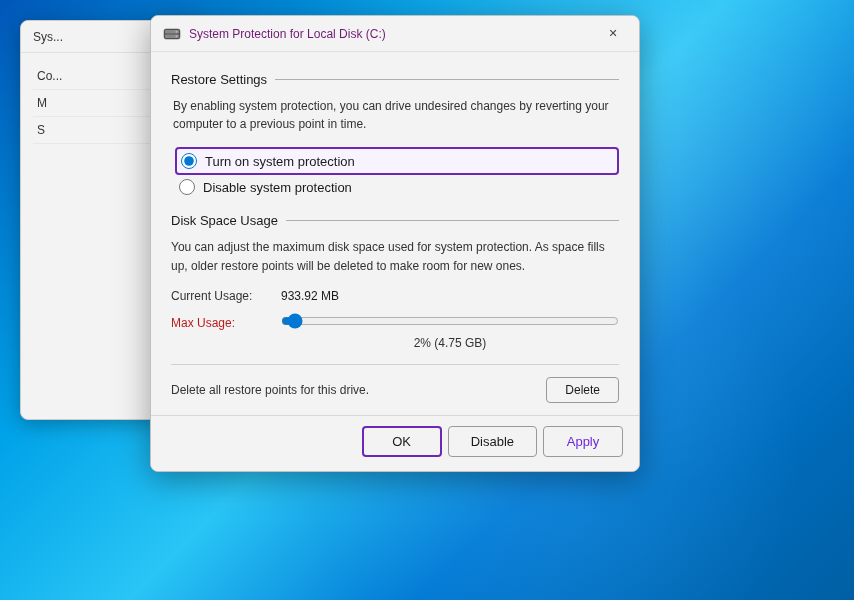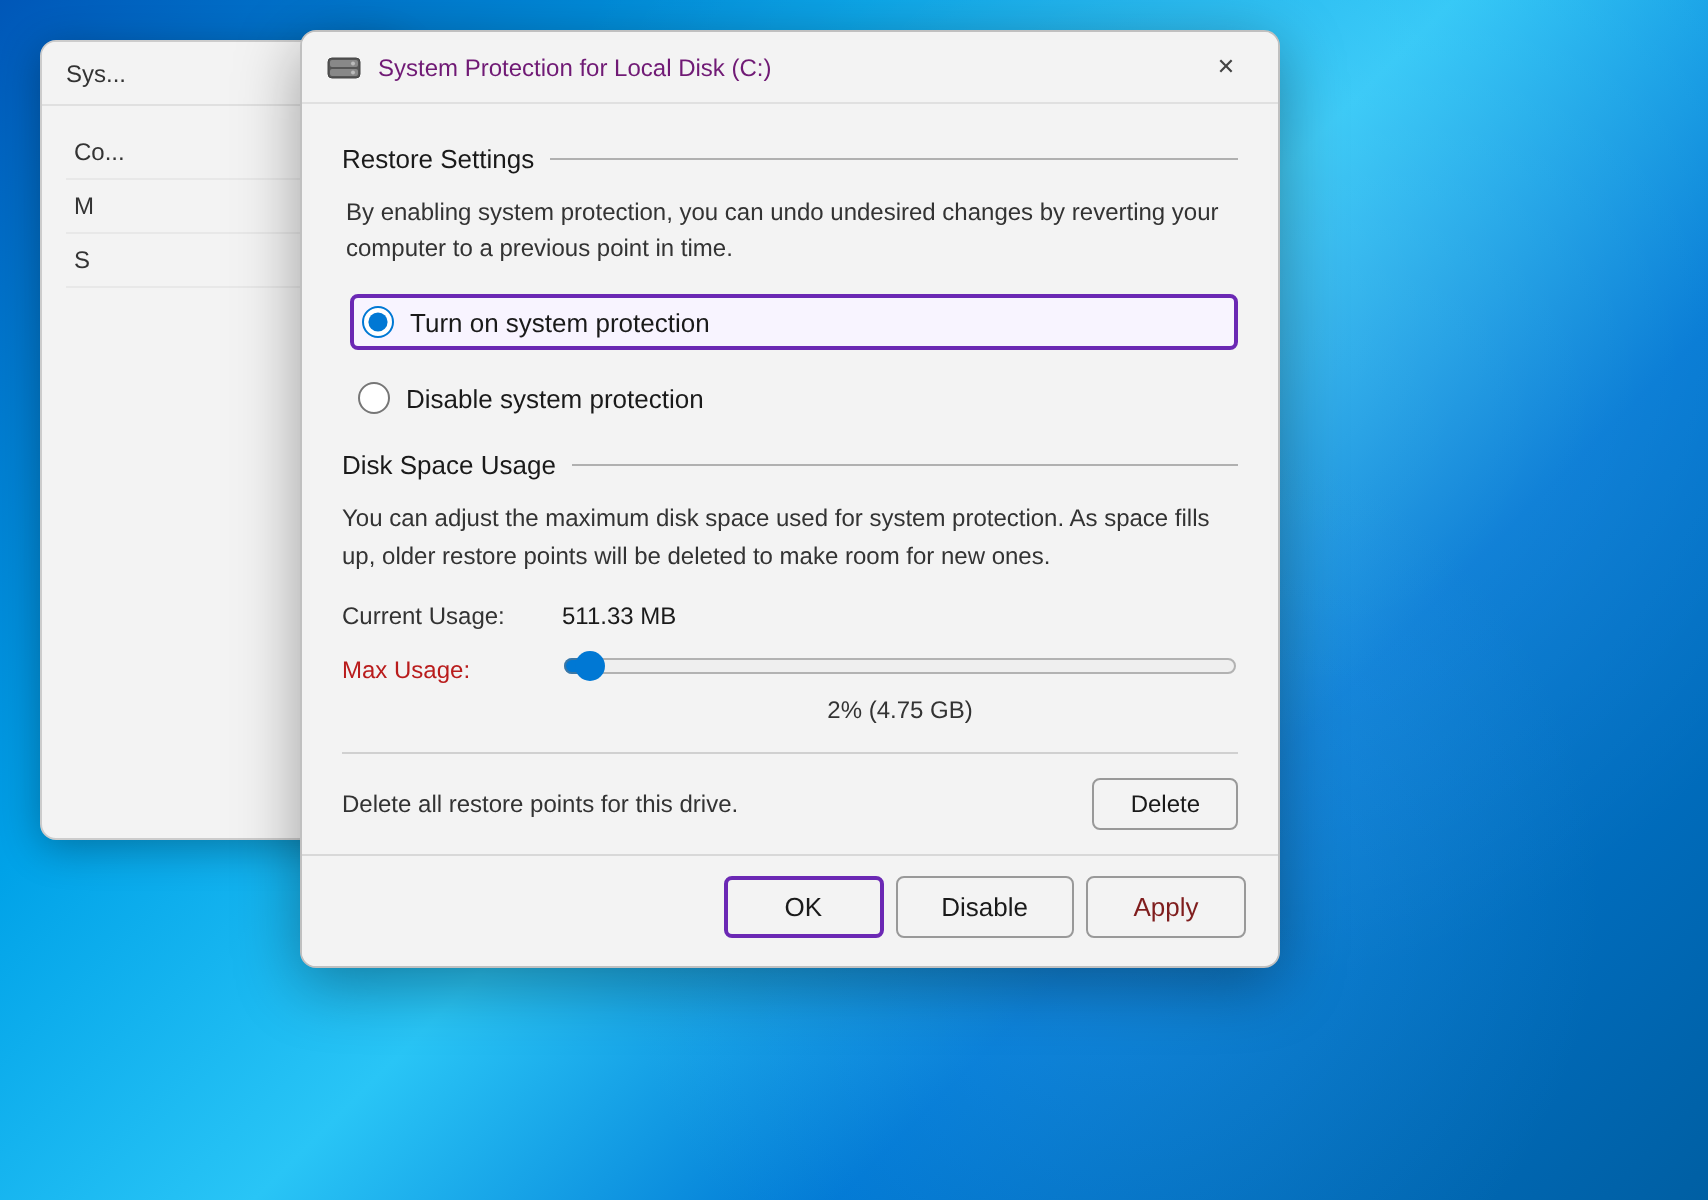--- a/index.html
+++ b/index.html
@@ -168,21 +168,21 @@
       color: #333;
       margin-bottom: 14px;
       line-height: 1.5;
       padding-left: 2px;
     }
 
     
     .radio-group {
       display: flex;
       flex-direction: column;
-      gap: 12px;
+      gap: 0;
       margin-bottom: 14px;
       padding-left: 4px;
     }
 
     .radio-option {
       display: flex;
       align-items: center;
       gap: 8px;
       cursor: pointer;
     }
@@ -320,21 +320,21 @@
 
     .btn-cancel {
       background: #f3f3f3;
       border: 1px solid #999;
       color: #1a1a1a;
     }
 
     .btn-apply {
       background: #f3f3f3;
       border: 1px solid #999;
-      color: #7f1d1d;
+      color: #6d28d9;
     }
 
     
     .hdd-icon {
       color: #666;
     }
   </style>
 </head>
 <body>
 
@@ -370,21 +370,21 @@
     </div>
   </div>
 
   <div class="dialog-content">
 
     <div class="section-header">
       <span class="section-title">Restore Settings</span>
       <div class="section-line"></div>
     </div>
 
-    <p class="section-desc">By enabling system protection, you can undo undesired changes by reverting your computer to a previous point in time.</p>
+    <p class="section-desc">By enabling system protection, you can drive undesired changes by reverting your computer to a previous point in time.</p>
 
     <div class="radio-group">
 
       <label class="radio-option selected">
         <input type="radio" class="radio-input" name="protection" checked="" style="">
         <span class="radio-label">Turn on system protection</span>
       </label>
 
       <label class="radio-option unselected">
         <input type="radio" class="radio-input" name="protection" style="">
@@ -397,21 +397,21 @@
 
       <div class="section-header">
         <span class="section-title">Disk Space Usage</span>
         <div class="section-line"></div>
       </div>
 
       <p class="usage-desc">You can adjust the maximum disk space used for system protection. As space fills up, older restore points will be deleted to make room for new ones.</p>
 
       <div class="usage-row">
         <span class="usage-label">Current Usage:</span>
-        <span class="usage-value">511.33 MB</span>
+        <span class="usage-value">933.92 MB</span>
       </div>
 
       <div class="slider-row">
         <span class="slider-label">Max Usage:</span>
         <div class="slider-container">
           <input type="range" min="0" max="100" value="2" style="width: 100%; accent-color: rgb(0, 120, 212); cursor: pointer;">
         </div>
       </div>
 
       <div class="slider-percent">2% (4.75 GB)</div>

